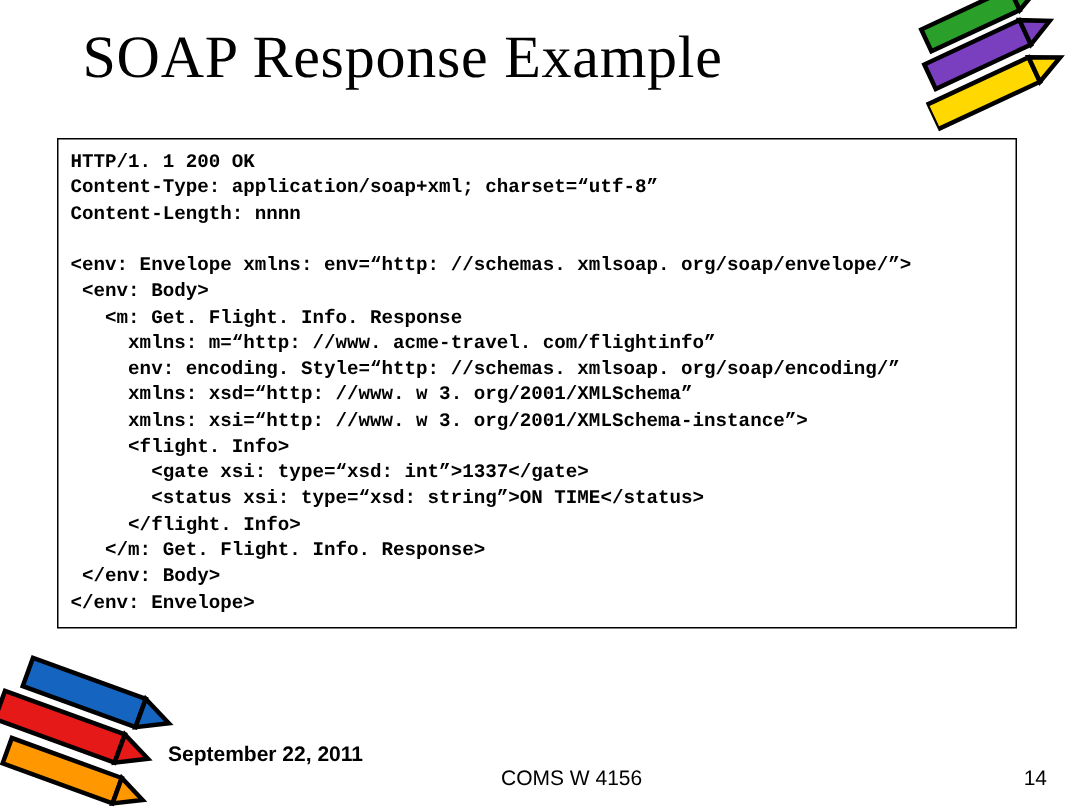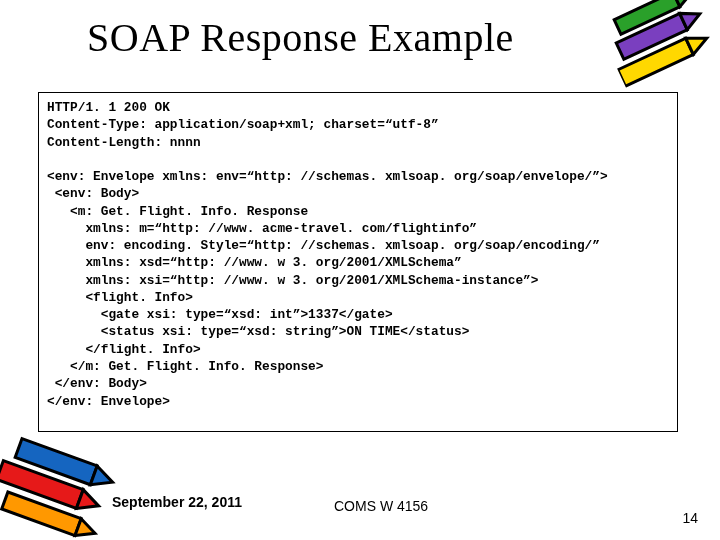--- a/index.html
+++ b/index.html
@@ -21,49 +21,48 @@
   .title {
     position: absolute;
     top: 14px;
     left: 55px;
     right: 40px;
     font-family: "Comic Sans MS", "Comic Sans", cursive;
     font-size: 40px;
     font-weight: 400;
     color: #000;
     letter-spacing: 0.5px;
-    margin-left: 32px;
   }
   .code-box {
     position: absolute;
     top: 92px;
     left: 38px;
     width: 640px;
     border: 1px solid #000;
     box-sizing: border-box;
-    padding: 6px 8px 21px 8px;
+    padding: 6px 8px 8px 8px;
     font-family: "Courier New", Courier, monospace;
     font-size: 12.8px;
     line-height: 1.35;
     font-weight: bold;
     color: #000;
     white-space: pre;
     overflow: hidden;
   }
   .footer {
     position: absolute;
     bottom: 14px;
     left: 0;
     width: 720px;
     font-family: Arial, sans-serif;
     font-size: 14px;
     color: #000;
   }
   .footer .date { position: absolute; left: 112px; bottom: 16px; font-weight: bold; }
-  .footer .course { position: absolute; left: 334px; bottom: 12px; }
+  .footer .course { position: absolute; left: 334px; bottom: 0; }
   .footer .pnum { position: absolute; right: 22px; bottom: 0; text-align: right; }
 
   
   .crayon {
     position: absolute;
   }
   .tr { top: -10px; right: -10px; transform: rotate(-25deg); }
   .bl { bottom: -10px; left: -10px; transform: rotate(20deg); }
   .crayon svg { display: block; }
 </style>

